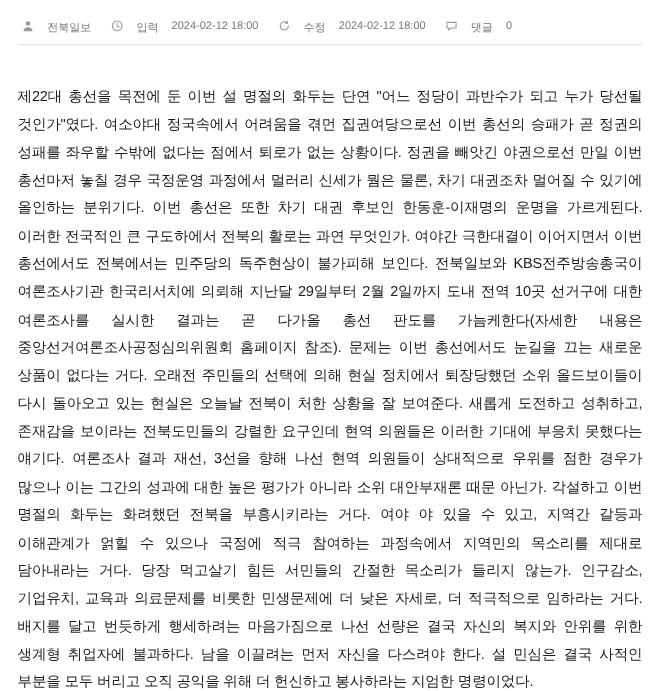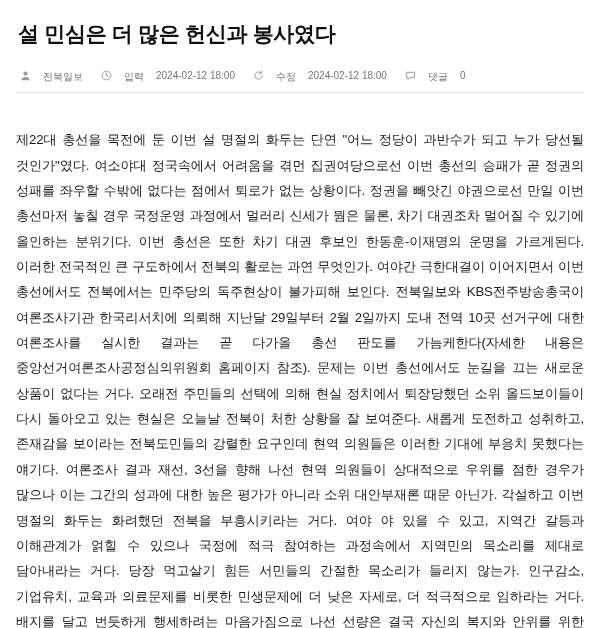--- a/index.html
+++ b/index.html
@@ -68,21 +68,20 @@
   .body-text p {
     margin: 0 0 14px 0;
   }
   .body-text p:last-child { margin-bottom: 0; }
 </style>
 </head>
 <body>
 
 <div class="article">
 
-  <h1 class="headline">설 민심은 더 많은 헌신과 봉사였다</h1>
 
   <div class="meta-bar">
 
     <div class="meta-item">
       <span class="meta-icon">
         <svg viewBox="0 0 16 16" width="11" height="11" fill="currentColor" aria-hidden="true">
           <circle cx="8" cy="5" r="3"></circle>
           <path d="M2 15c0-3.3 2.7-5 6-5s6 1.7 6 5z"></path>
         </svg>
       </span>

